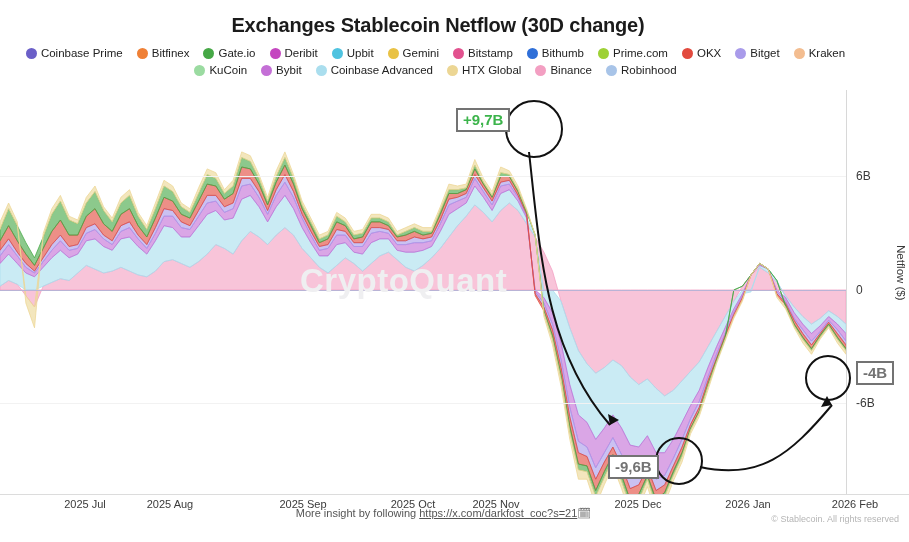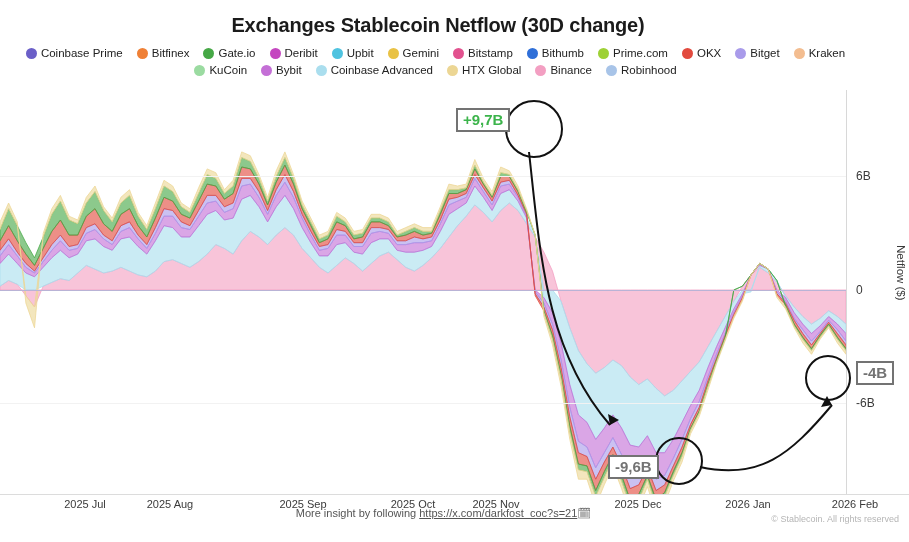--- a/index.html
+++ b/index.html
@@ -216,20 +216,21 @@
         <path d="M 0.0 139.5 L 8.6 118.7 L 17.3 135.7 L 25.9 205.7 L 34.5 217.0 L 43.2 147.0 L 51.8 124.3 L 60.4 111.1 L 69.1 130.0 L 77.7 133.8 L 86.3 113.0 L 95.0 101.6 L 103.6 120.5 L 112.2 131.9 L 120.9 113.0 L 129.5 105.4 L 138.1 126.2 L 146.8 139.5 L 155.4 118.7 L 164.0 96.0 L 172.7 101.6 L 181.3 116.8 L 189.9 122.4 L 198.6 103.5 L 207.2 84.6 L 215.8 88.4 L 224.4 103.5 L 233.1 96.0 L 241.7 67.6 L 250.3 71.4 L 259.0 88.4 L 267.6 111.1 L 276.2 86.5 L 284.9 67.6 L 293.5 88.4 L 302.1 114.9 L 310.8 131.9 L 319.4 148.9 L 328.0 145.1 L 336.7 126.2 L 345.3 131.9 L 353.9 145.1 L 362.6 143.3 L 371.2 128.1 L 379.8 128.1 L 388.5 131.9 L 397.1 145.1 L 405.7 141.4 L 414.4 137.6 L 423.0 141.4 L 431.6 141.4 L 440.3 120.5 L 448.9 99.7 L 457.5 99.7 L 466.2 97.9 L 474.8 75.1 L 483.4 92.2 L 492.1 105.4 L 500.7 82.7 L 509.3 84.6 L 518.0 99.7 L 526.6 120.6 L 535.2 145.1 L 543.9 222.7 L 552.5 249.2 L 561.1 288.9 L 569.8 341.9 L 578.4 379.7 L 587.0 381.6 L 595.7 406.2 L 604.3 387.3 L 612.9 368.4 L 621.6 391.1 L 630.2 415.6 L 638.8 410.0 L 647.4 389.2 L 656.1 415.7 L 664.7 406.2 L 673.3 385.4 L 682.0 366.5 L 690.6 340.0 L 699.2 323.0 L 707.9 296.5 L 716.5 271.9 L 725.1 249.2 L 733.8 226.5 L 742.4 209.5 L 751.0 184.9 L 759.7 173.5 L 768.3 179.2 L 776.9 205.7 L 785.6 217.0 L 794.2 235.9 L 802.8 249.2 L 811.5 260.5 L 820.1 247.3 L 828.7 235.9 L 837.4 249.2 L 846.0 260.5 L 846.0 264.3 L 837.4 253.0 L 828.7 237.8 L 820.1 249.2 L 811.5 264.3 L 802.8 253.0 L 794.2 237.8 L 785.6 218.9 L 776.9 207.6 L 768.3 179.2 L 759.7 173.5 L 751.0 184.9 L 742.4 211.3 L 733.8 228.4 L 725.1 251.1 L 716.5 273.8 L 707.9 300.3 L 699.2 326.7 L 690.6 343.8 L 682.0 372.1 L 673.3 391.1 L 664.7 413.8 L 656.1 423.2 L 647.4 396.7 L 638.8 417.5 L 630.2 425.1 L 621.6 398.6 L 612.9 375.9 L 604.3 394.8 L 595.7 415.7 L 587.0 389.2 L 578.4 389.2 L 569.8 349.4 L 561.1 296.5 L 552.5 254.9 L 543.9 226.5 L 535.2 145.1 L 526.6 118.7 L 518.0 96.0 L 509.3 80.8 L 500.7 77.0 L 492.1 101.6 L 483.4 88.4 L 474.8 69.5 L 466.2 94.1 L 457.5 96.0 L 448.9 94.1 L 440.3 116.8 L 431.6 137.6 L 423.0 137.6 L 414.4 133.8 L 405.7 137.6 L 397.1 141.4 L 388.5 128.1 L 379.8 124.3 L 371.2 124.3 L 362.6 139.5 L 353.9 141.4 L 345.3 128.1 L 336.7 122.4 L 328.0 141.4 L 319.4 145.1 L 310.8 128.1 L 302.1 111.1 L 293.5 84.6 L 284.9 61.9 L 276.2 80.8 L 267.6 107.3 L 259.0 84.6 L 250.3 65.7 L 241.7 61.9 L 233.1 90.3 L 224.4 99.7 L 215.8 82.7 L 207.2 78.9 L 198.6 97.8 L 189.9 118.7 L 181.3 113.0 L 172.7 96.0 L 164.0 90.3 L 155.4 113.0 L 146.8 135.7 L 138.1 122.4 L 129.5 99.7 L 120.9 107.3 L 112.2 128.1 L 103.6 116.8 L 95.0 96.0 L 86.3 107.3 L 77.7 130.0 L 69.1 126.2 L 60.4 105.4 L 51.8 118.7 L 43.2 143.3 L 34.5 237.8 L 25.9 213.2 L 17.3 131.9 L 8.6 113.0 L 0.0 131.9 Z" fill="#ecd694" fill-opacity="0.62" stroke="#ecd694" stroke-width="0.9" stroke-opacity="0.85"></path>
       </svg>
   </div>
 
   <div class="gridline" style="top:176px"></div>
   <div class="gridline" style="top:403px"></div>
   <div class="zeroline" style="top:290px"></div>
   <div class="axis-line-right"></div>
   <div class="axis-line-bottom"></div>
 
+  <div class="watermark">CryptoQuant</div>
 
   <div class="ytick" style="top:176px">6B</div>
   <div class="ytick" style="top:290px">0</div>
   <div class="ytick" style="top:403px">-6B</div>
   <div class="ylabel">Netflow ($)</div>
 
   <div class="xtick" style="left:85px">2025 Jul</div>
   <div class="xtick" style="left:170px">2025 Aug</div>
   <div class="xtick" style="left:303px">2025 Sep</div>
   <div class="xtick" style="left:413px">2025 Oct</div>

